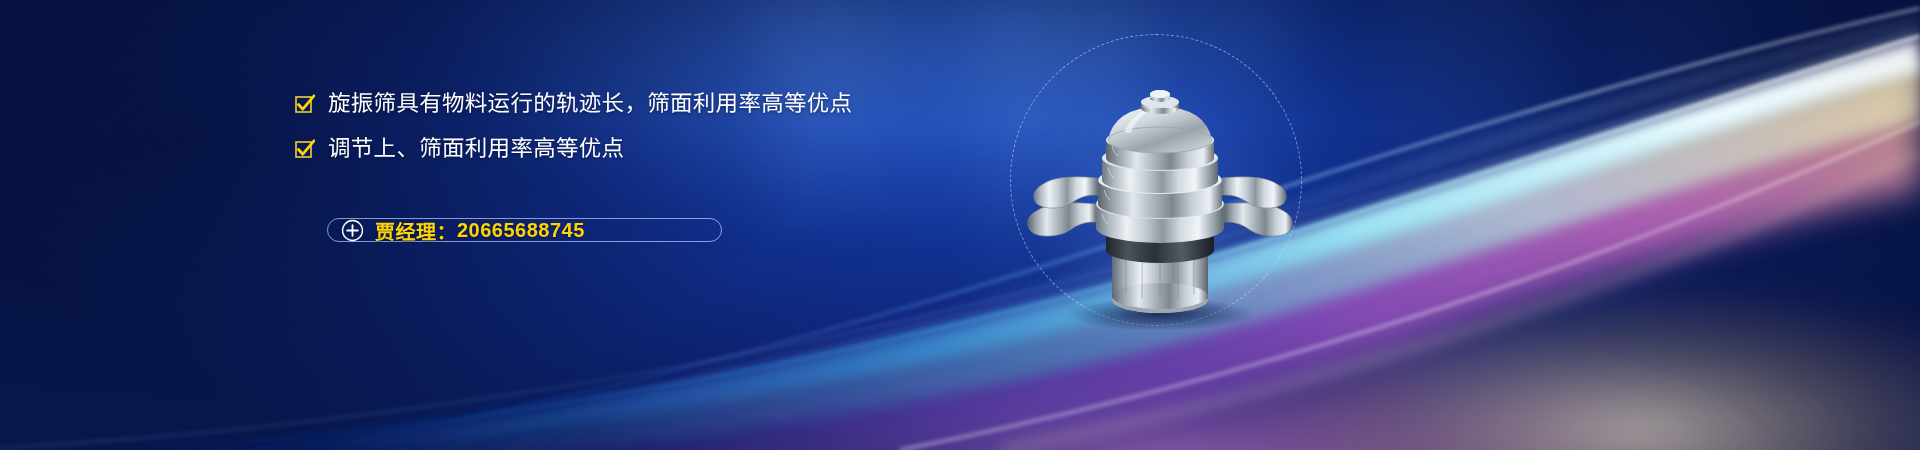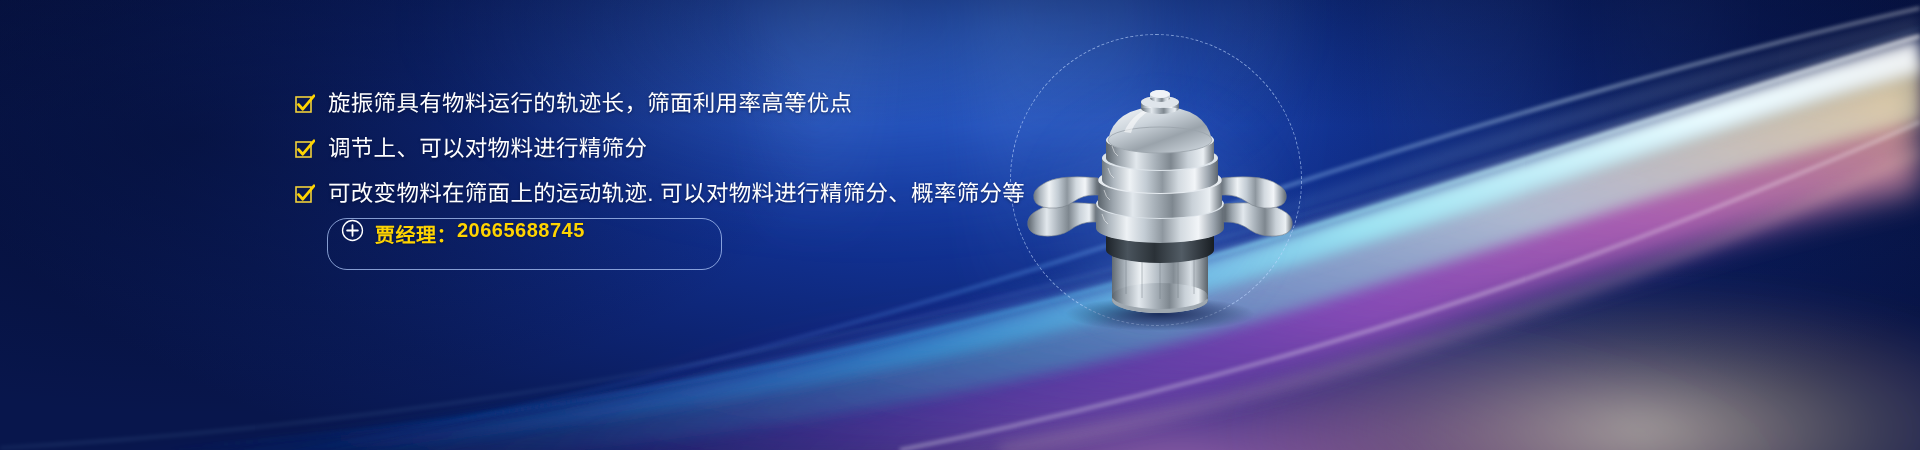--- a/index.html
+++ b/index.html
@@ -98,24 +98,25 @@
     letter-spacing: .3px;
     text-shadow: 0 1px 3px rgba(0,10,40,.55);
   }
 
   
   .phone-pill {
     position: absolute;
     left: 327px;
     top: 218px;
     width: 395px;
-    height: 52px;
+    height: 24px;
     border: 1px solid rgba(175,200,250,0.75);
     border-radius: 20px;
     display: flex;
+    align-items: center;
     box-sizing: border-box;
     padding-left: 13px;
   }
   .plus-icon {
     flex: 0 0 auto;
     width: 23px;
     height: 23px;
     margin-right: 11px;
   }
   .phone-text {
@@ -258,32 +259,23 @@
       <span class="bullet-text">旋振筛具有物料运行的轨迹长，筛面利用率高等优点</span>
     </div>
 
     <div class="bullet-row">
       <span class="check-icon">
         <svg viewBox="0 0 20 20" xmlns="http://www.w3.org/2000/svg">
           <rect x="1" y="3" width="15" height="15" fill="none" stroke="#f2d13a" stroke-width="1.6"></rect>
           <path d="M3.5 10.5 L7.8 15.2 L19 1.8" fill="none" stroke="#ffd400" stroke-width="2.8" stroke-linecap="round" stroke-linejoin="round"></path>
         </svg>
       </span>
-      <span class="bullet-text">调节上、可以对物料进行精筛分</span>
+      <span class="bullet-text">调节上、筛面利用率高等优点</span>
     </div>
 
-    <div class="bullet-row">
-      <span class="check-icon">
-        <svg viewBox="0 0 20 20" xmlns="http://www.w3.org/2000/svg">
-          <rect x="1" y="3" width="15" height="15" fill="none" stroke="#f2d13a" stroke-width="1.6"></rect>
-          <path d="M3.5 10.5 L7.8 15.2 L19 1.8" fill="none" stroke="#ffd400" stroke-width="2.8" stroke-linecap="round" stroke-linejoin="round"></path>
-        </svg>
-      </span>
-      <span class="bullet-text">可改变物料在筛面上的运动轨迹. 可以对物料进行精筛分、概率筛分等</span>
-    </div>
 
   </div>
 
   <div class="phone-pill">
     <span class="plus-icon">
       <svg viewBox="0 0 24 24" xmlns="http://www.w3.org/2000/svg">
         <circle cx="12" cy="12" r="10.4" fill="none" stroke="#ffffff" stroke-width="1.4"></circle>
         <path d="M12 6.4 V17.6 M6.4 12 H17.6" stroke="#ffffff" stroke-width="1.9" stroke-linecap="round"></path>
       </svg>
     </span>

